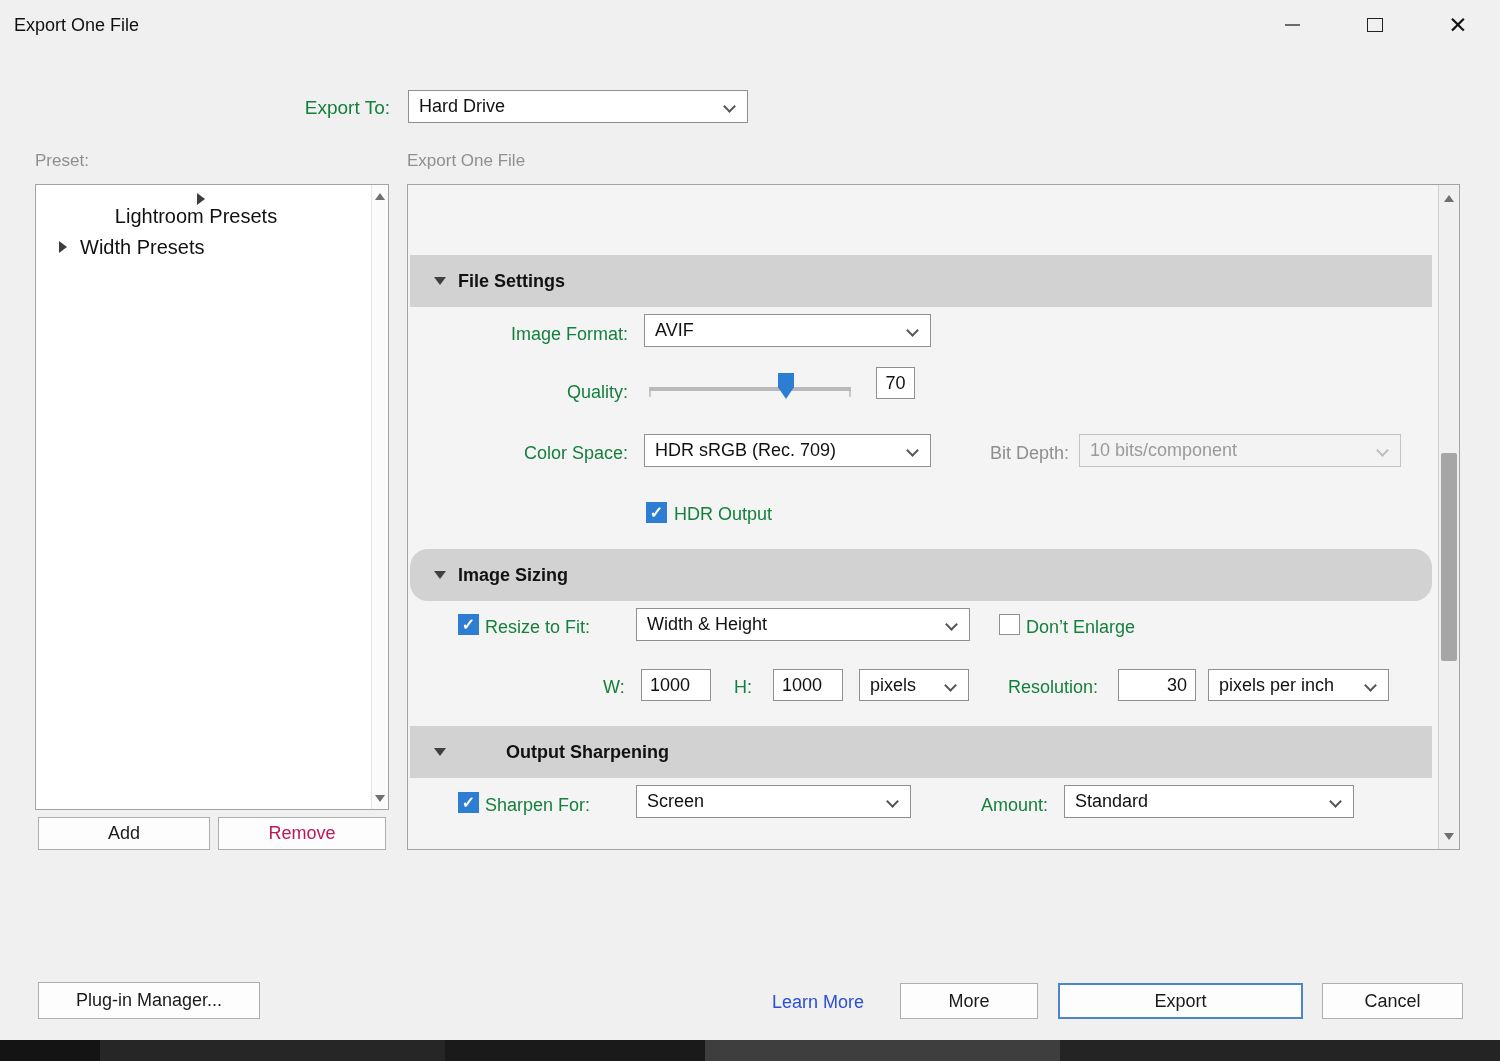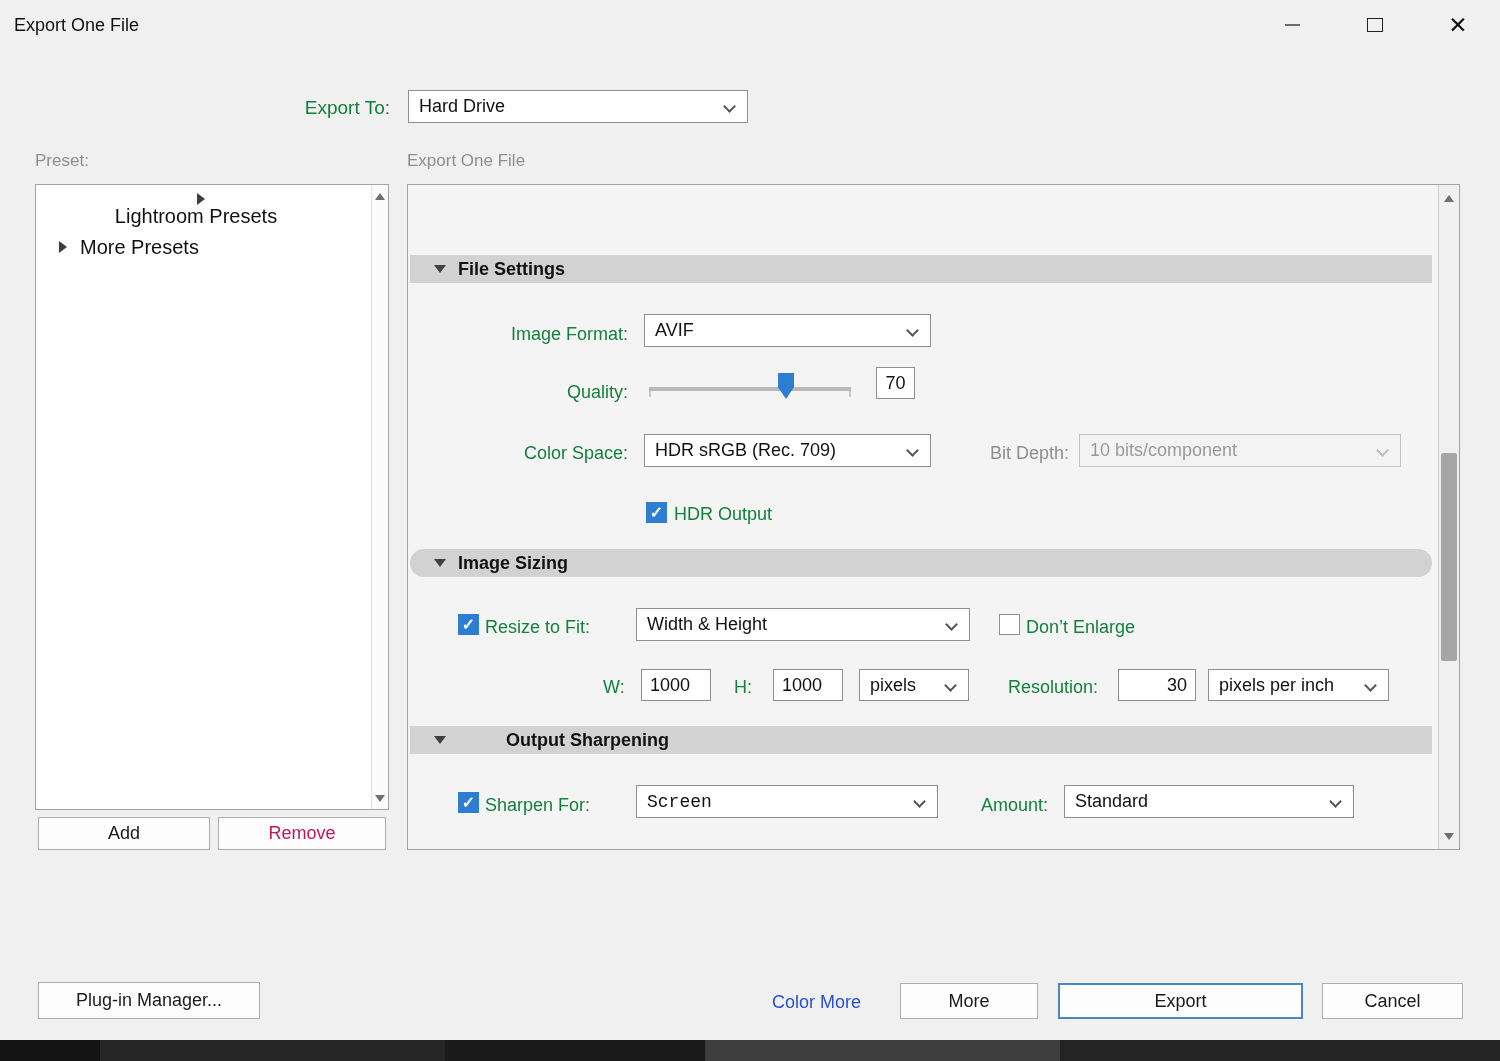--- a/index.html
+++ b/index.html
@@ -47,21 +47,21 @@
   .vscroll-thin { position:absolute; right:0; top:0; width:17px; height:100%; background:#fbfbfb; border-left:1px solid #e4e4e4; }
   .arr-up { width:0; height:0; border-left:5px solid transparent; border-right:5px solid transparent;
             border-bottom:7px solid #6f6f6f; }
   .arr-down { width:0; height:0; border-left:5px solid transparent; border-right:5px solid transparent;
               border-top:7px solid #6f6f6f; }
   .sb-btn { position:absolute; left:0; width:100%; height:18px; display:flex; align-items:center; justify-content:center; }
 
   
   .panel { position:absolute; left:407px; top:184px; width:1053px; height:666px;
            background:#f4f4f4; border:1px solid #a3a3a3; }
-  .section-hdr { position:absolute; left:2px; width:1022px; height:28px; background:#d2d2d2;
+  .section-hdr { position:absolute; left:2px; width:1022px; height:52px; background:#d2d2d2;
                  display:flex; align-items:center;text-align:center; }
   .tri-down { width:0; height:0; border-left:6px solid transparent; border-right:6px solid transparent;
               border-top:8px solid #404040; margin-left:24px; margin-right:12px; }
   .section-hdr .txt { font-size:18px; font-weight:bold; color:#111; }
 
   .slider-track { position:absolute; height:4px; background:#b9b9b9; }
   .slider-track .tick { position:absolute; top:4px; width:2px; height:6px; background:#c9c9c9; }
   .slider-handle { position:absolute; width:16px; height:26px; background:#2d7dd2;
                    clip-path:polygon(0 0,100% 0,100% 55%,50% 100%,0 55%); }
 
@@ -99,21 +99,21 @@
 
   <div class="label gray" style="left:35px; top:151px; font-size:17px;">Preset:</div>
 
   <div class="preset-list">
     <div class="preset-item" style="top:8px;flex-direction:column;">
       <div class="tri-right"></div>
       <div class="txt">Lightroom Presets</div>
     </div>
     <div class="preset-item" style="top:45px;">
       <div class="tri-right"></div>
-      <div class="txt">More Presets</div>
+      <div class="txt">Width Presets</div>
     </div>
     <div class="vscroll-thin">
       <div class="sb-btn" style="top:2px;">
         <div class="arr-up"></div>
       </div>
       <div class="sb-btn" style="bottom:2px; top:auto;">
         <div class="arr-down"></div>
       </div>
     </div>
   </div>
@@ -194,21 +194,21 @@
 
     <div class="section-hdr" style="top:541px;gap:48px;">
       <div class="tri-down"></div>
       <div class="txt">Output Sharpening</div>
     </div>
 
     <div class="checkbox checked" style="left:50px; top:607px;">
       <span>✓</span>
     </div>
     <div class="label" style="left:77px; top:610px;">Sharpen For:</div>
-    <div class="select" style="left:228px; top:600px; width:302px;font-family:Liberation Mono, monospace;">
+    <div class="select" style="left:228px; top:600px; width:275px;">
       <span>Screen</span>
       <span class="chev"></span>
     </div>
     <div class="label" style="left:573px; top:610px;">Amount:</div>
     <div class="select" style="left:656px; top:600px; width:290px;">
       <span>Standard</span>
       <span class="chev"></span>
     </div>
 
     <div class="panel-scroll">
@@ -216,21 +216,21 @@
         <div class="arr-up"></div>
       </div>
       <div class="thumb" style="top:268px; height:208px;"></div>
       <div class="sb-btn" style="bottom:4px; top:auto;">
         <div class="arr-down"></div>
       </div>
     </div>
   </div>
 
   <div class="btn" style="left:38px; top:982px; width:222px; height:37px;">Plug-in Manager...</div>
-  <div class="link" style="left:772px; top:992px;">Color More</div>
+  <div class="link" style="left:772px; top:992px;">Learn More</div>
   <div class="btn" style="left:900px; top:983px; width:138px; height:36px;">More</div>
   <div class="btn primary" style="left:1058px; top:983px; width:245px; height:36px;">Export</div>
   <div class="btn" style="left:1322px; top:983px; width:141px; height:36px;">Cancel</div>
 
   <div class="bottom-strip">
     <div style="width:100px; background:#141414;"></div>
     <div style="width:345px; background:#262626;"></div>
     <div style="width:260px; background:#1a1a1a;"></div>
     <div style="width:355px; background:#3e3e3e;"></div>
     <div style="width:440px; background:#242424;"></div>

